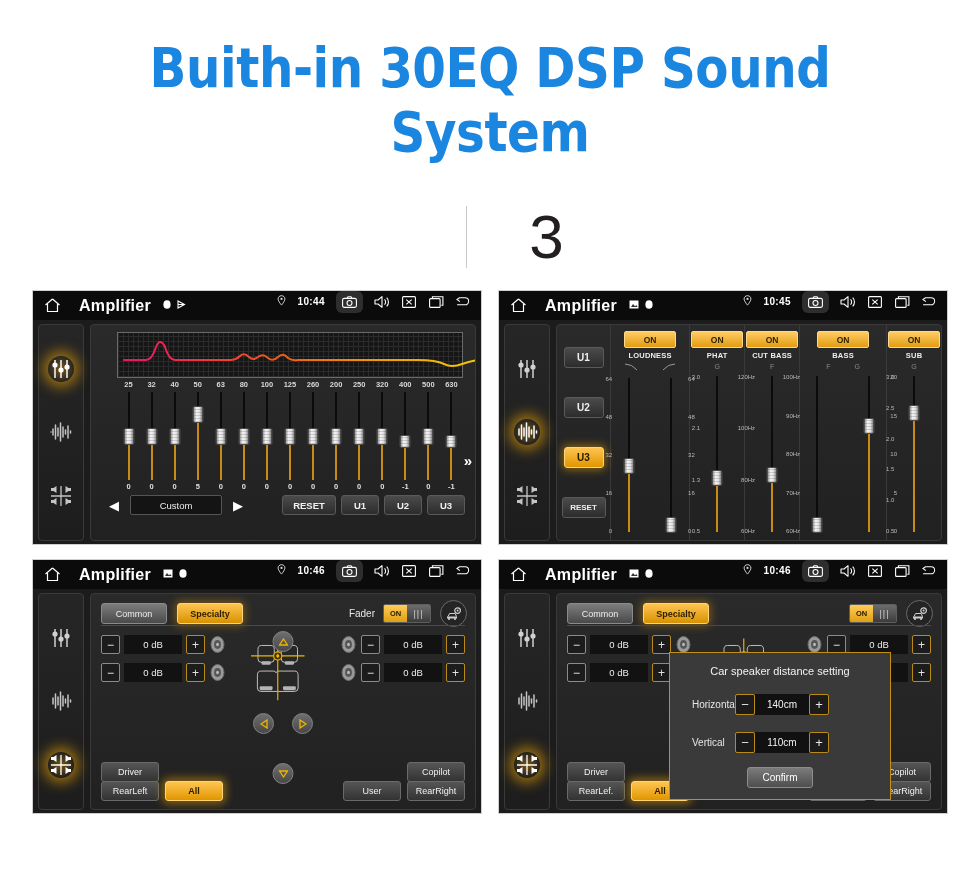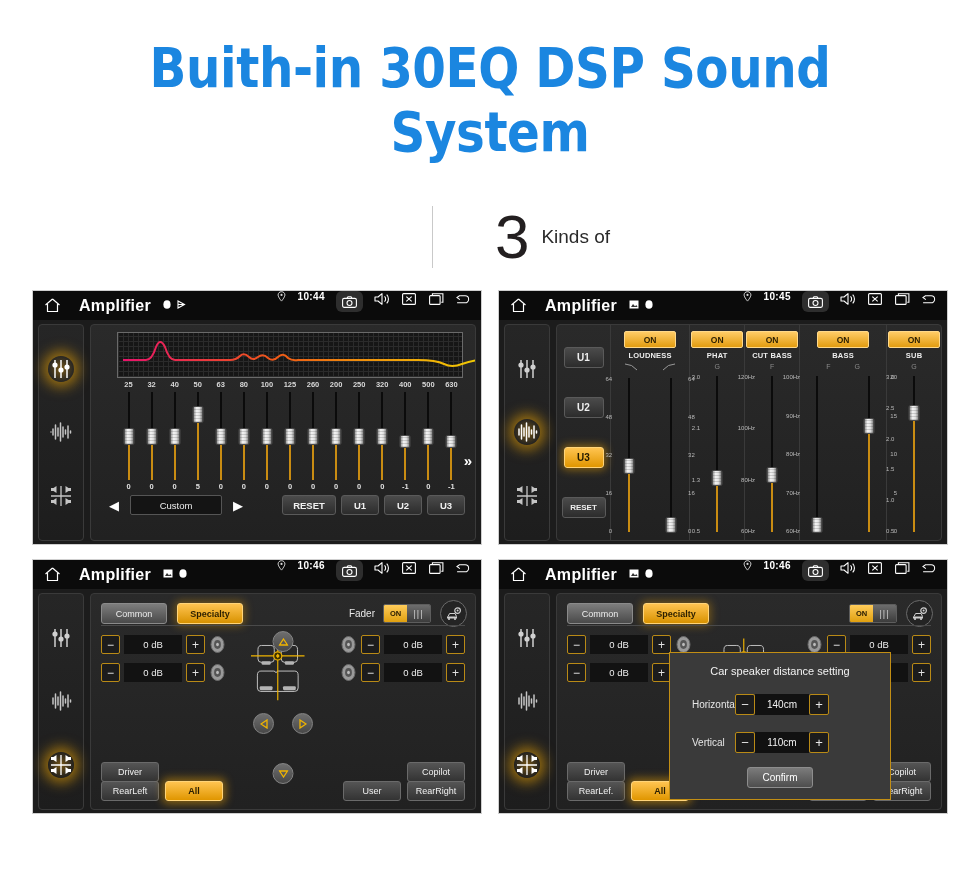--- a/index.html
+++ b/index.html
@@ -80,21 +80,21 @@
     align-items: center;
     padding: 0 11px;
     position: relative;
   }
   .sb-home { width: 17px; height: 15px; position: relative; margin-right: 18px; }
   .sb-home svg { display:block; }
   .sb-title { font-size: 16px; font-weight: bold; color: #fff; letter-spacing: .3px; }
   .sb-mini { display: flex; gap: 6px; margin-left: 12px; align-items: center; }
   .sb-right {
     position: absolute; right: 10px; top: 0; bottom: 8px;
-    display: flex; gap: 11px;
+    display: flex; align-items: center; gap: 11px;
   }
   .sb-time { font-size: 10px; font-weight: bold; color: #fff; letter-spacing: .4px; }
   .sb-icon { width: 16px; height: 16px; display: flex; align-items:center; justify-content:center; }
   .sb-cam-wrap {
     background: #2e2e2e; border-radius: 6px; padding: 5px 6px; display:flex;
   }
 
   
   .panel-body { display: flex; height: 226px; padding: 4px 5px 5px 5px; }
   .side-rail {
@@ -369,21 +369,20 @@
 </head>
 <body>
 
 <div class="page-title">Buith-in 30EQ DSP Sound System</div>
 
 <div class="stats-row">
   <div class="stat-divider"></div>
   <div class="stat">
     <div class="stat-num">3</div>
     <div class="stat-text">
-      <div>Kinds of</div>
     </div>
   </div>
 </div>
 
 <div class="panels">
 
  <div class="panel-row">
 
   <div class="panel">
     <div class="statusbar">

